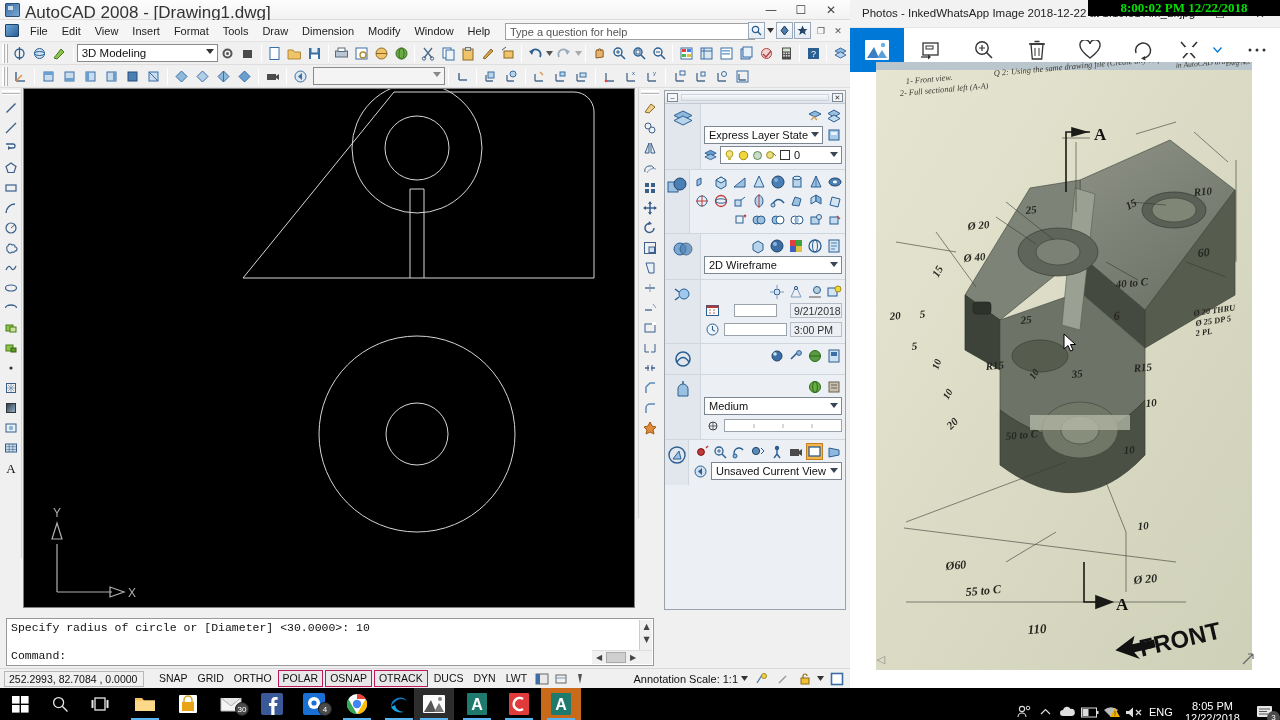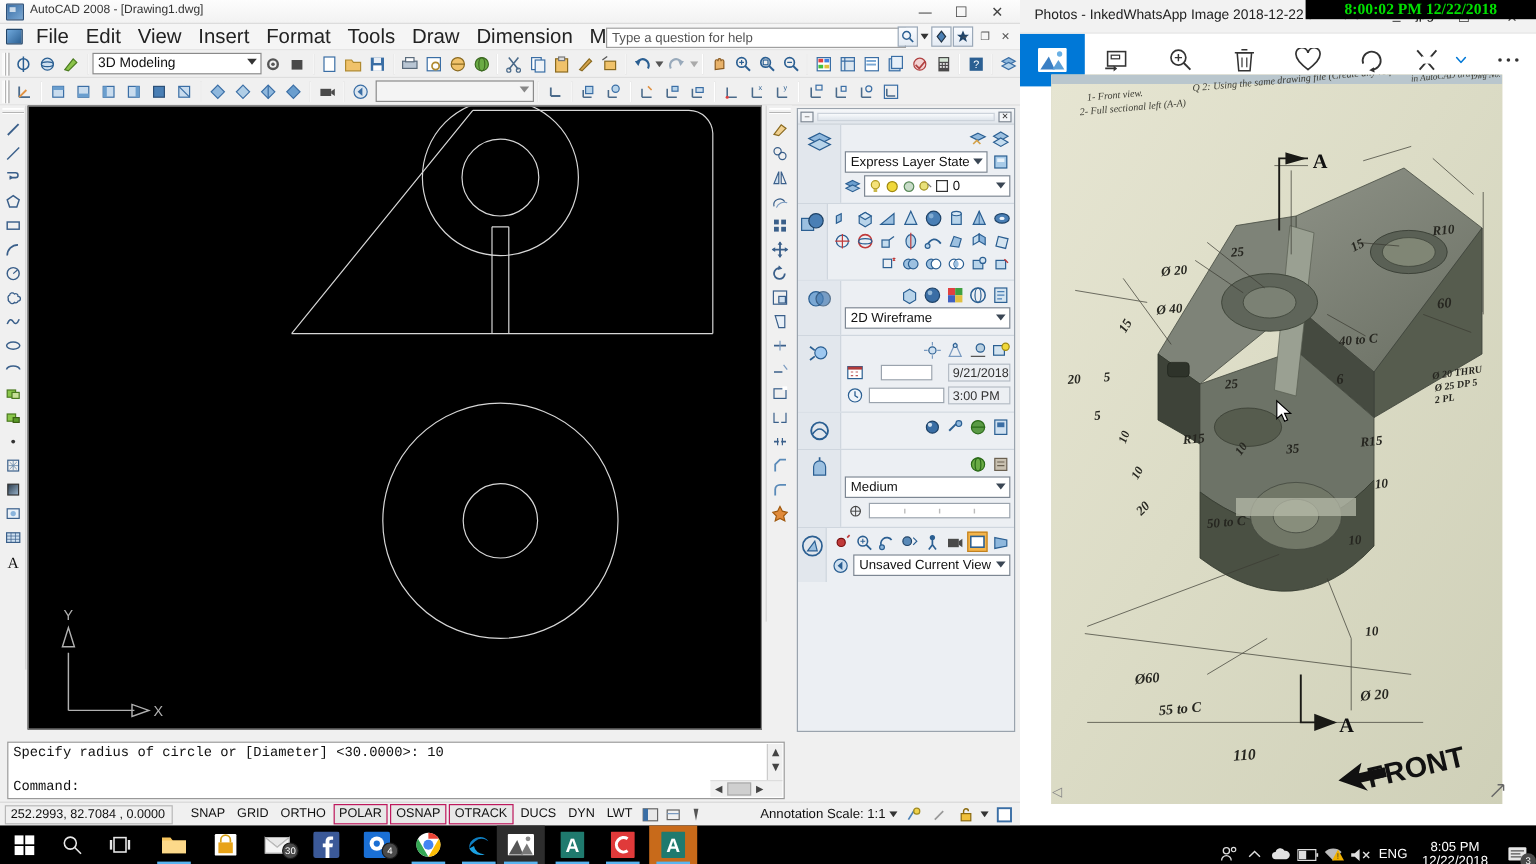--- a/index.html
+++ b/index.html
@@ -9,35 +9,35 @@
   
   #screen { position:relative; width:1280px; height:720px; background:#1a1a1a; }
 
   
   #acad { position:absolute; left:0; top:0; width:850px; height:688px;
           background:#f0f0f0; overflow:hidden; }
 
   
   .acad-title { position:absolute; left:0; top:0; width:850px; height:20px;
       background:linear-gradient(#fdfdfd,#f2f2f2); border-bottom:1px solid #dcdcdc; }
-  .acad-title .tt { position:absolute; left:25px; top:3px; font-size:10px; color:#333; }
+  .acad-title .tt { position:absolute; left:25px; top:3px; font-size:17px; color:#333; }
   .acad-title .appicon { position:absolute; left:5px; top:3px; width:15px; height:14px;
       background:linear-gradient(135deg,#3a6ea5,#7aa8d4); border:1px solid #2b4f78; border-radius:1px; }
   .acad-title .appicon:after{content:"";position:absolute;left:2px;top:2px;width:5px;height:4px;background:#fff;opacity:.7;}
   .wbtns { position:absolute; right:4px; top:0; height:20px; display:flex; align-items:center; gap:0; }
   .wbtn { width:30px; height:20px; display:flex; align-items:center; justify-content:center;
       font-size:12px; color:#444; font-family:"DejaVu Sans",sans-serif; }
 
   
   .acad-menu { position:absolute; left:0; top:20px; width:850px; height:22px;
       background:#f5f5f5; border-bottom:1px solid #e2e2e2; }
   .menu-icon{position:absolute;left:5px;top:4px;width:14px;height:13px;
       background:linear-gradient(135deg,#6fa8dc,#2b5f92);border:1px solid #1f4368;border-radius:1px;}
   .menu-items{position:absolute;left:23px;top:0;height:22px;display:flex;align-items:center;}
-  .menu-items span{padding:3px 7px;font-size:17px;color:#222;line-height:14px;}
+  .menu-items span{padding:3px 7px;font-size:11px;color:#222;line-height:14px;}
   .helpbox{position:absolute; left:505px; top:3px; width:250px; height:17px;
       background:#fff;border:1px solid #a0a0a0;}
   .helpbox .ph{position:absolute;left:4px;top:2px;font-size:11px;color:#555;}
   .helpicons{position:absolute;left:748px;top:2px;display:flex;align-items:center;gap:1px;}
   .hbtn{width:17px;height:17px;border:1px solid #9aa8b8;background:linear-gradient(#fafcff,#e4ebf4);
       display:flex;align-items:center;justify-content:center;font-size:10px;color:#2b4f78;}
   .mdibtns{position:absolute;right:4px;top:3px;display:flex;gap:1px;}
   .mdibtn{width:16px;height:16px;display:flex;align-items:center;justify-content:center;
       font-size:9px;color:#555;font-family:"DejaVu Sans",sans-serif;}
 

